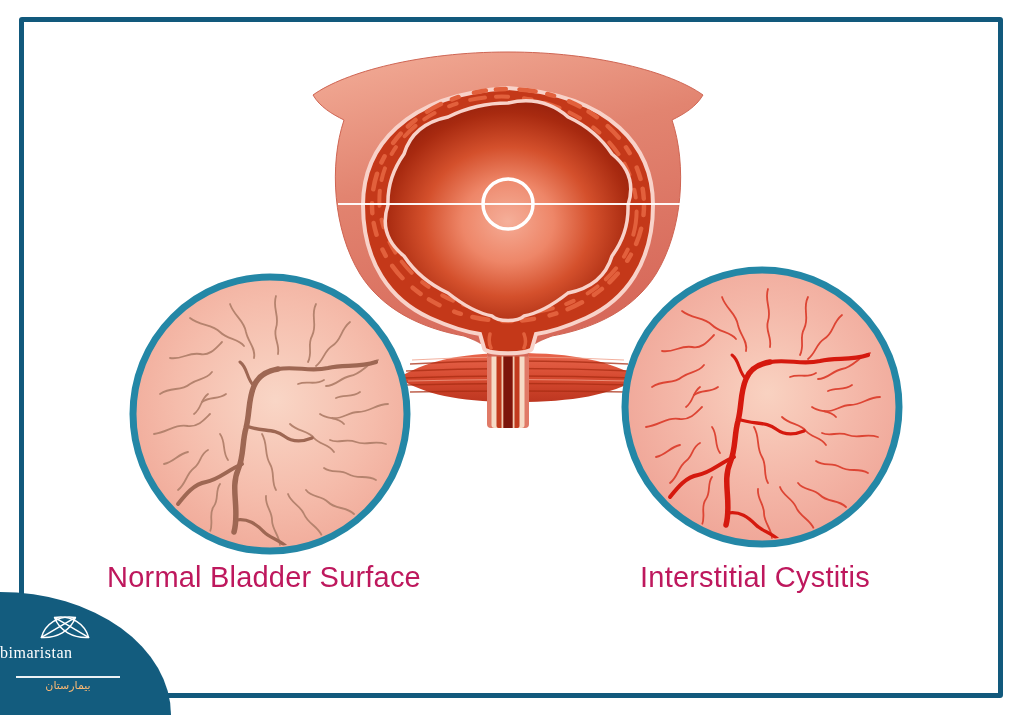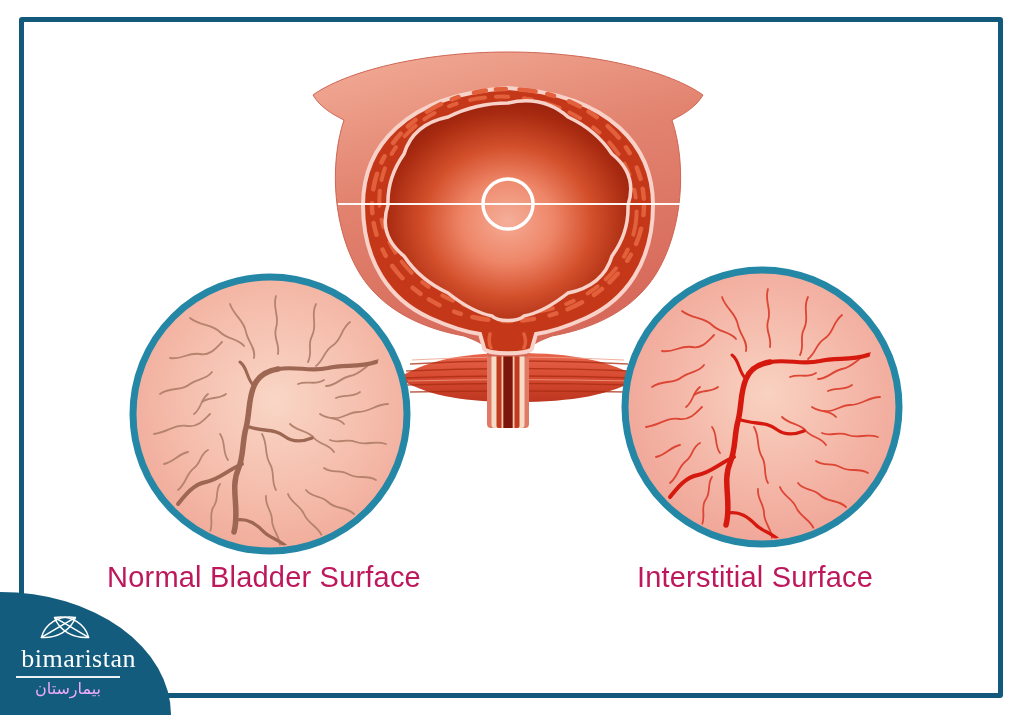--- a/index.html
+++ b/index.html
@@ -19,31 +19,31 @@
     white-space:nowrap;
   }
   .caption.left{left:88px;width:352px;}
   .caption.right{left:598px;width:314px;}
   .logo-badge{
     position:absolute;left:0;bottom:0;width:171px;height:123px;
     background:#135c7e;border-top-right-radius:100% 100%;
   }
   .logo-icon{position:absolute;left:36px;top:18px;width:58px;height:34px;}
   .brand{
-    position:absolute;top:52px;left:0;width:136px;text-align:right;
-    color:#ffffff;font-family:"Liberation Serif",serif;font-size:26px;
+    position:absolute;top:52px;left:0;width:136px;text-align:left;
+    color:#ffffff;font-family:"Liberation Serif",serif;font-size:16px;
     letter-spacing:0.5px;
   }
   .brand-divider{
     position:absolute;top:84px;left:16px;width:104px;height:2px;
     background:rgba(255,255,255,0.92);
   }
   .brand-ar{
     position:absolute;top:87px;left:0;width:136px;text-align:center;
-    color:#f0abfc;font-size:16px;letter-spacing:2px;
+    color:#fdba74;font-size:11px;letter-spacing:2px;
     font-family:"DejaVu Sans",sans-serif;
   }
 </style>
 </head>
 <body>
 
 <div class="frame"></div>
 
 <svg class="art" width="1024" height="715" viewBox="0 0 1024 715">
   <defs>
@@ -186,21 +186,21 @@
     <circle cx="140" cy="140" r="139" fill="url(#surfGradR)"></circle>
     <g clip-path="url(#vclip)">
       <use href="#vessels-thin" stroke="#dd4534"></use>
       <use href="#vessels-main" stroke="#d5190e"></use>
     </g>
     <circle cx="140" cy="140" r="137" fill="none" stroke-width="7" stroke="#2487a6"></circle>
   </g>
 </svg>
 
 <div class="caption left">Normal Bladder Surface</div>
-<div class="caption right">Interstitial Surface</div>
+<div class="caption right">Interstitial Cystitis</div>
 
 <div class="logo-badge">
   <svg class="logo-icon" viewBox="0 0 60 36">
     <g fill="none" stroke="#ffffff" stroke-width="1.6" stroke-linejoin="round" stroke-linecap="round">
       <path d="M5 29 C9 15 23 5 41 8 C36 22 21 30 5 29 Z"></path>
       <path d="M5 29 C17 22 30 14 41 8"></path>
       <path d="M55 29 C51 15 37 5 19 8 C24 22 39 30 55 29 Z"></path>
       <path d="M55 29 C43 22 30 14 19 8"></path>
     </g>
   </svg>

